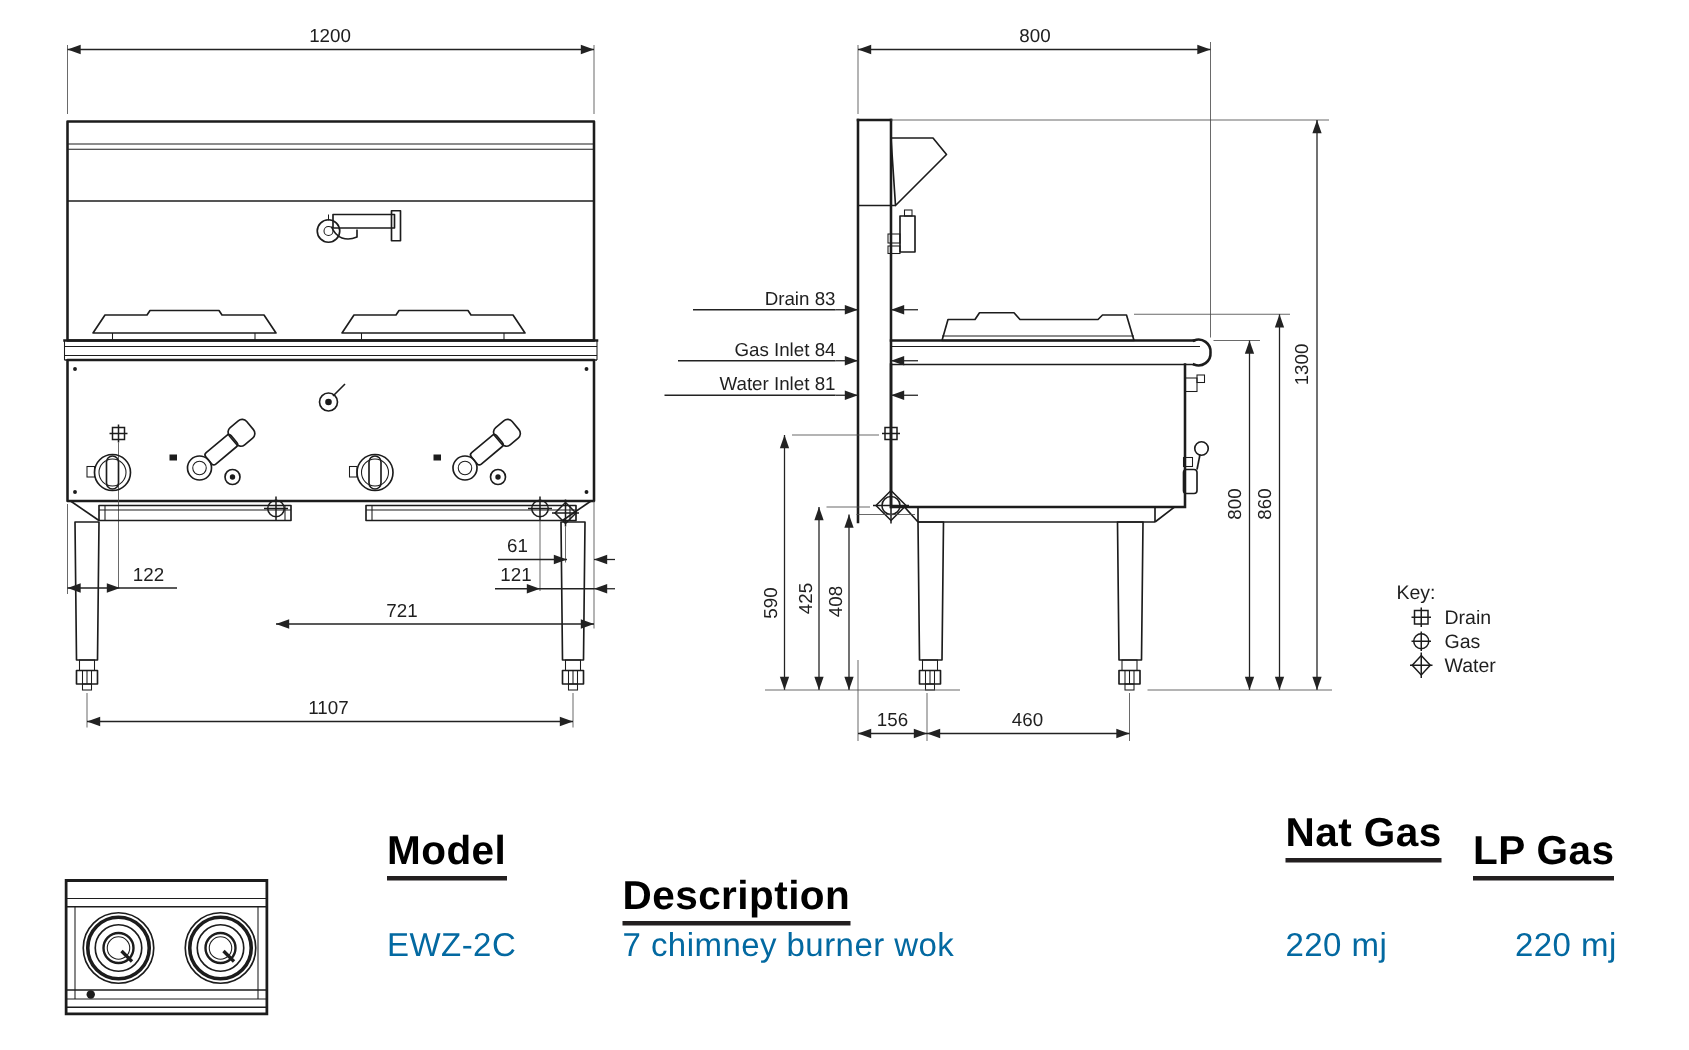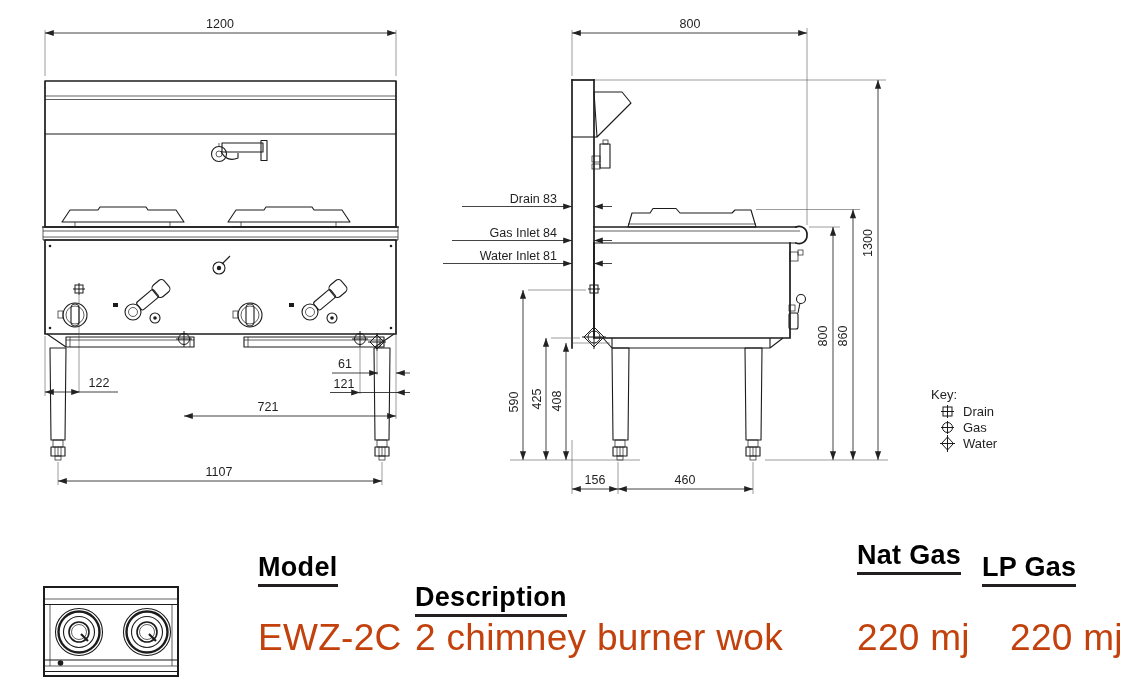--- a/index.html
+++ b/index.html
@@ -13,21 +13,21 @@
   .d {stroke:#222;stroke-width:0.85;fill:none;}
   .e {stroke:#4a4a4a;stroke-width:0.55;fill:none;}
   .sym{stroke:#1c1c1c;stroke-width:1;fill:none;}
   .t {font-size:12.5px;fill:#1f1f1f;text-anchor:middle;}
   .tl{font-size:12.5px;fill:#1f1f1f;text-anchor:end;}
   .tk{font-size:13px;fill:#1f1f1f;text-anchor:start;}
   .fillb{fill:#1c1c1c;stroke:none;}
   
   .spec-hdr{position:absolute;font-size:27px;font-weight:bold;letter-spacing:.3px;
             border-bottom:3.2px solid #231f20;padding-bottom:1px;color:#000000;}
-  .spec-val{position:absolute;font-size:37px;letter-spacing:.3px;color:#c2410c;}
+  .spec-val{position:absolute;font-size:22px;letter-spacing:.3px;color:#0369a1;}
   .thumb{position:absolute;left:43px;top:586px;width:136px;height:91px;}
 </style>
 </head>
 <body>
 
 <div class="canvas">
 
   <svg width="1126" height="545" viewBox="0 0 1126 545">
     <defs>
       <marker id="arr" markerWidth="10" markerHeight="8" refX="9.3" refY="4" orient="auto-start-reverse" markerUnits="userSpaceOnUse">
@@ -359,18 +359,18 @@
   </svg>
 
   
   <div>
     <span class="spec-hdr" style="left:258px;top:552px">Model</span>
     <span class="spec-hdr" style="left:415px;top:582px">Description</span>
     <span class="spec-hdr" style="left:857px;top:540px">Nat Gas</span>
     <span class="spec-hdr" style="left:982px;top:552px">LP Gas</span>
 
     <span class="spec-val" style="left:258px;top:617px">EWZ-2C</span>
-    <span class="spec-val" style="left:415px;top:617px">2 chimney burner wok</span>
+    <span class="spec-val" style="left:415px;top:617px">7 chimney burner wok</span>
     <span class="spec-val" style="left:857px;top:617px">220 mj</span>
     <span class="spec-val" style="left:1010px;top:617px">220 mj</span>
   </div>
 
 </div>
 
 </body></html>

